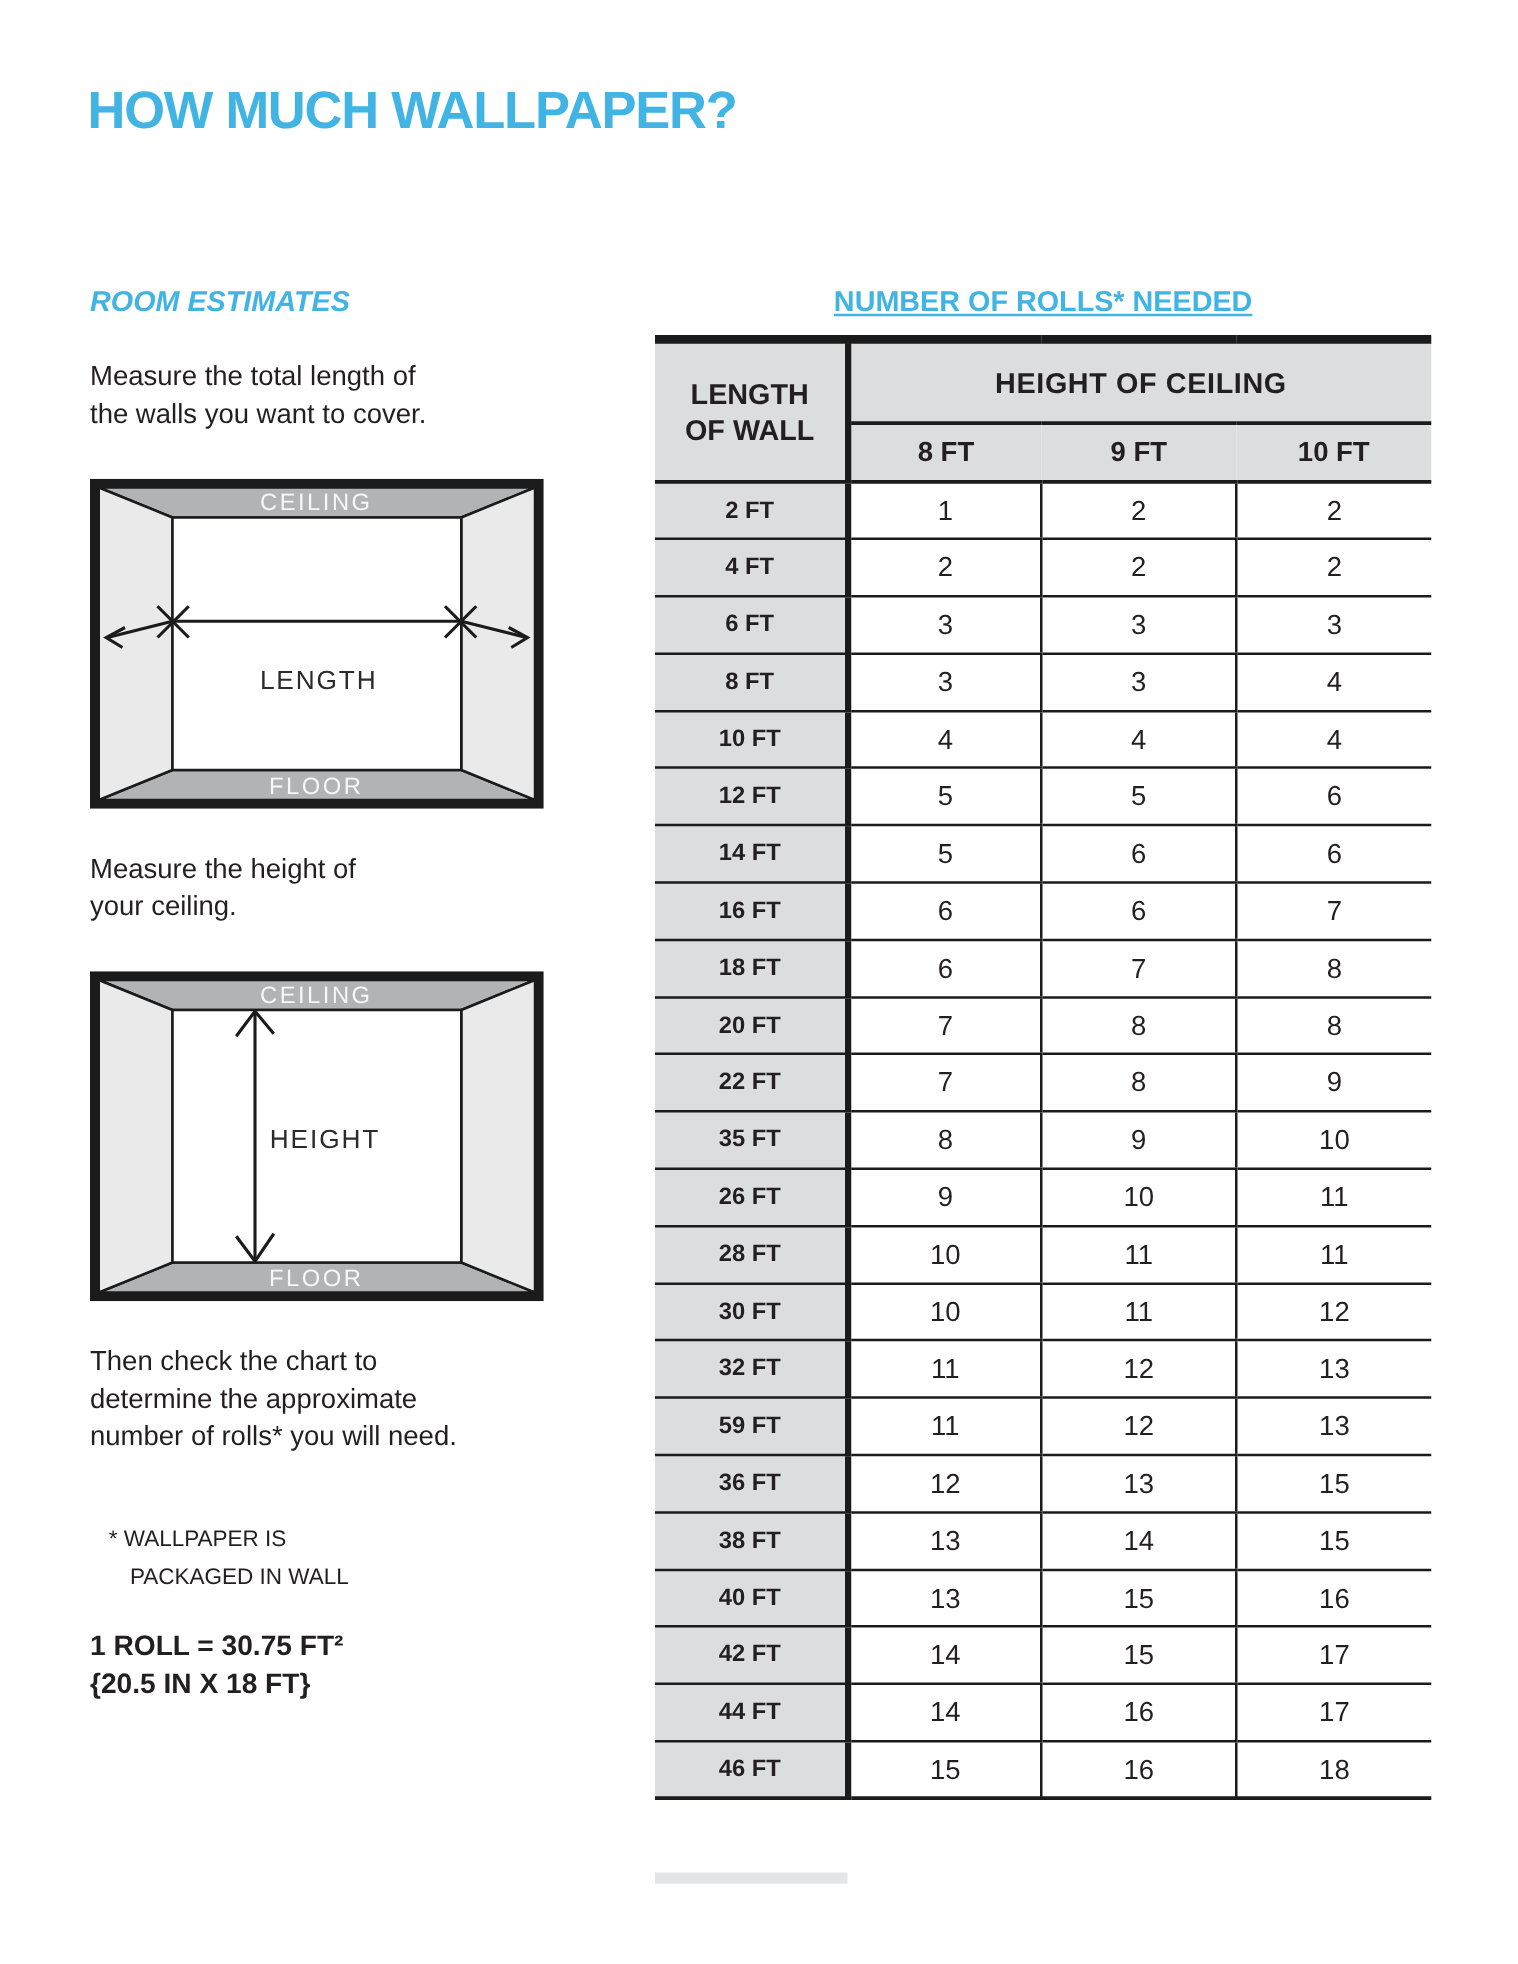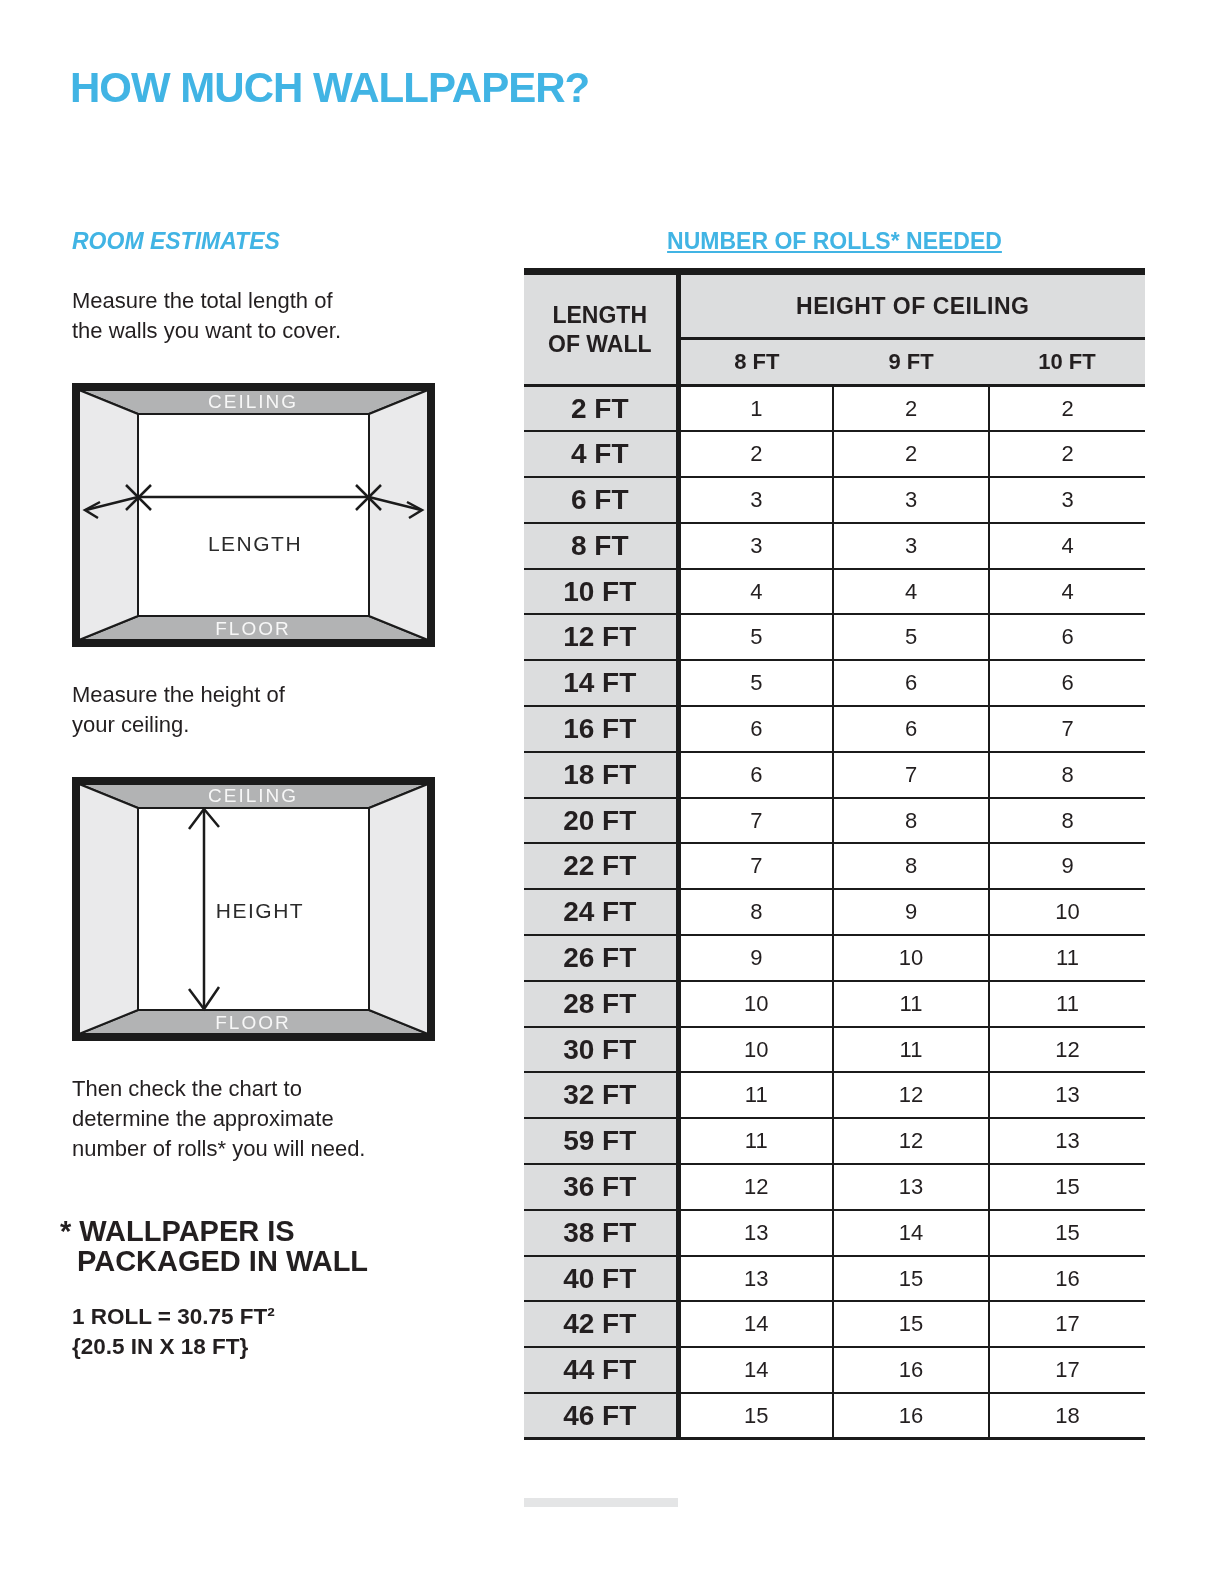--- a/index.html
+++ b/index.html
@@ -37,22 +37,22 @@
   }
   .para-1{top:286px;}
   .para-2{top:680px;}
   .para-3{top:1074px;}
 
   .diagram{position:absolute;left:72px;}
   .diagram-1{top:383px;}
   .diagram-2{top:777px;}
 
   .footnote{
-    position:absolute;left:60px;top:1216px;
-    font-size:29px;font-weight:bold;line-height:30px;color:var(--text);
+    position:absolute;left:87px;top:1216px;
+    font-size:18px;font-weight:normal;line-height:30px;color:var(--text);
   }
   .footnote .indent{padding-left:17px;}
   .rollspec{
     position:absolute;left:72px;top:1302px;
     font-size:22.5px;font-weight:bold;line-height:30px;color:var(--text);
   }
 
   .rolls-table{
     position:absolute;left:524px;top:268px;
     border-collapse:collapse;table-layout:fixed;width:621px;
@@ -73,21 +73,21 @@
   }
   .rolls-table .sub{
     background:var(--cellgray);
     border-bottom:3px solid var(--ink);
     height:47px;font-size:22px;font-weight:bold;
   }
   .rolls-table tbody th.len{
     background:var(--cellgray);
     border-right:5px solid var(--ink);
     border-bottom:2px solid var(--ink);
-    height:45.8px;font-size:28px;font-weight:bold;
+    height:45.8px;font-size:19px;font-weight:bold;
   }
   .rolls-table tbody td{
     border-bottom:2px solid var(--ink);
     font-size:22px;font-weight:normal;
   }
   .rolls-table tbody td + td{border-left:2px solid var(--ink);}
   .table-tab{
     position:absolute;left:524px;top:1498px;width:154px;height:9px;
     background:#e4e5e6;
   }
@@ -244,21 +244,21 @@
           <td>8</td>
           <td>8</td>
         </tr>
         <tr>
           <th class="len">22 FT</th>
           <td>7</td>
           <td>8</td>
           <td>9</td>
         </tr>
         <tr>
-          <th class="len">24 FT</th>
+          <th class="len">35 FT</th>
           <td>8</td>
           <td>9</td>
           <td>10</td>
         </tr>
         <tr>
           <th class="len">26 FT</th>
           <td>9</td>
           <td>10</td>
           <td>11</td>
         </tr>

